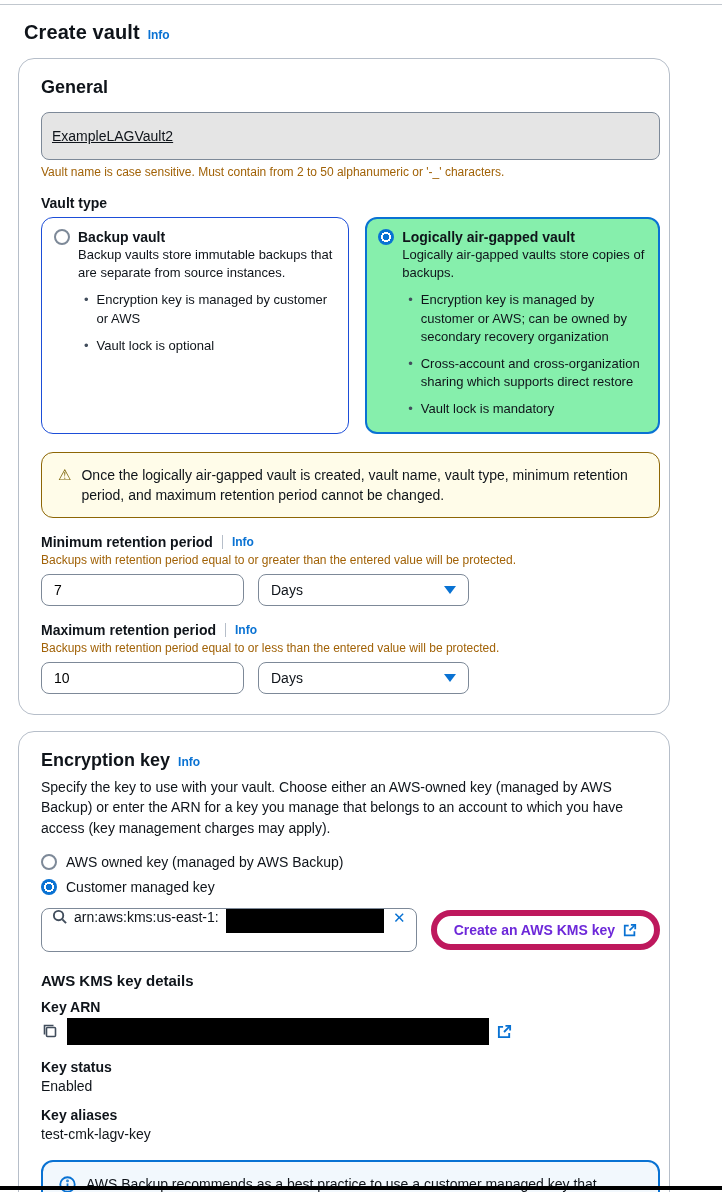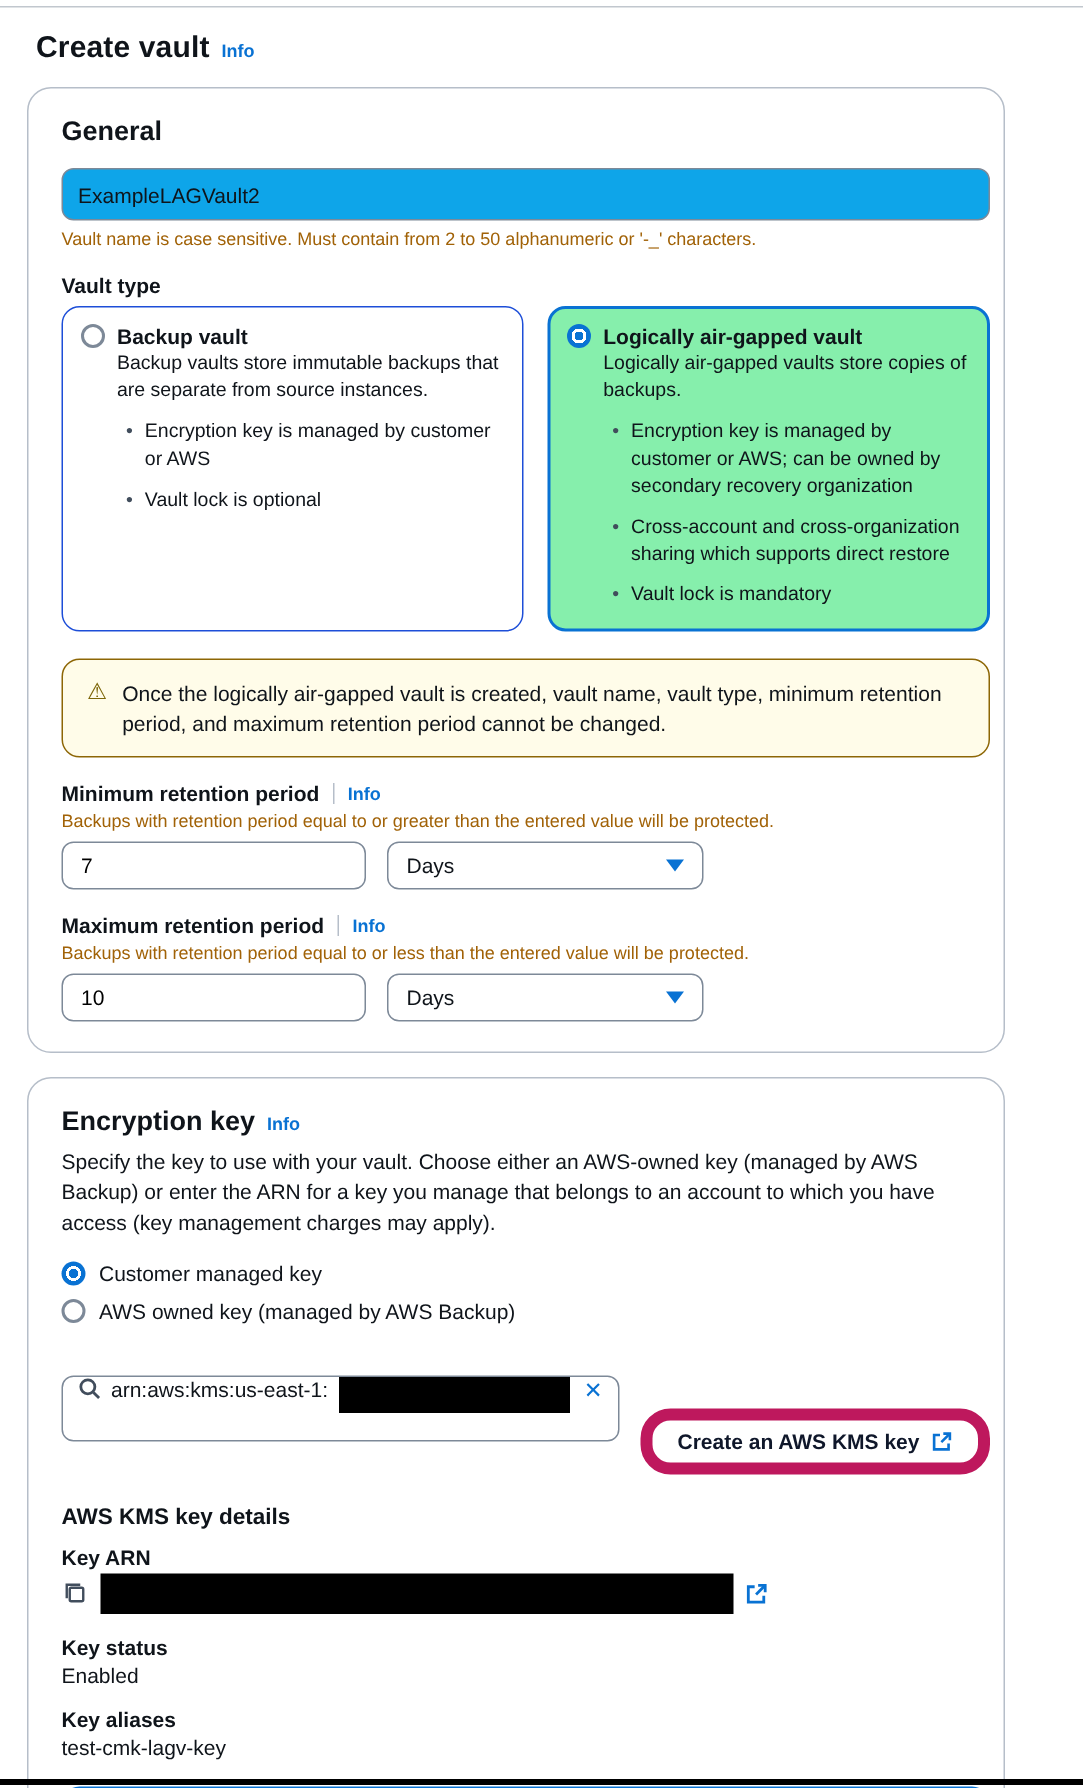--- a/index.html
+++ b/index.html
@@ -25,25 +25,26 @@
     background: #fff;
     margin: 0 52px 16px 18px;
     padding: 18px 9px 20px 22px;
   }
   .card h2 { font-size: 18px; font-weight: 700; margin-bottom: 14px; }
   .heading-row { display: flex; align-items: baseline; gap: 8px; margin-bottom: 6px; }
   .heading-row h2 { margin-bottom: 0; }
 
   .field-label { display: block; font-size: 14px; font-weight: 700; margin-bottom: 6px; }
   .text-input {
-    width: 100%; height: 35px;
+    width: 100%; height: 48px;
     border: 1px solid #7d8998; border-radius: 8px;
     padding: 0 10px; font-size: 14px; color: #0f141a;
     font-family: "Liberation Sans", sans-serif;
-    background: #0ea5e9;
+    background: #e5e5e5;
+    text-decoration: underline;
   }
   .helper { font-size: 12px; color: #a16207; margin-top: 5px; }
 
   .section-gap { margin-top: 16px; }
 
   
   .tiles { display: flex; gap: 16px; margin-top: 4px; }
   .tile { flex: 1.05; border: 1px solid #1d4ed8; border-radius: 12px; padding: 11px 14px 14px 12px; background: #fff; cursor: pointer; }
   .tile.selected { flex: 1; border: 2px solid #0972d3; background: #86efac; padding: 10px 13px 13px 11px; }
   .tile-head { display: flex; align-items: center; gap: 8px; }
@@ -83,23 +84,23 @@
   .search-input {
     width: 406px; height: 44px; border: 1px solid #7d8998; border-radius: 8px;
     display: flex; align-items: flex-start; padding: 0 10px; gap: 7px; font-size: 14px;
   }
   .redacted { background: #000; }
   .search-redacted { flex: 1; height: 24px; }
   .clear-x { color: #0972d3; font-size: 15px; font-weight: 700; cursor: pointer; padding-left: 2px; }
 
   .btn-outline {
     display: inline-flex; align-items: center; gap: 8px;
-    background: #fff; border: 8px solid #be185d; border-radius: 20px;
-    color: #0f172a; font-weight: 700; font-size: 14px; padding: 6px 17px;
-    font-family: "Liberation Sans", sans-serif; cursor: pointer; white-space: nowrap; margin-top: 44px;
+    background: #fff; border: 6px solid #be185d; border-radius: 20px;
+    color: #6d28d9; font-weight: 700; font-size: 14px; padding: 6px 17px;
+    font-family: "Liberation Sans", sans-serif; cursor: pointer; white-space: nowrap;
   }
 
   .sub-heading { font-size: 15px; font-weight: 700; margin-bottom: 10px; }
   .kv-label { font-size: 14px; font-weight: 700; margin-bottom: 3px; }
   .kv-value { font-size: 14px; margin-bottom: 13px; }
   .arn-row { display: flex; align-items: center; gap: 8px; margin: 3px 0 14px 0; }
   .arn-redacted { width: 422px; height: 27px; }
   .ext-icon { vertical-align: -2px; }
   .bottom-bar { position: absolute; left: 0; right: 0; bottom: 2px; height: 4px; background: #000; }
 </style>
@@ -200,26 +201,26 @@
 </section>
 
 <section class="card">
   <div class="heading-row">
     <h2>Encryption key</h2>
     <a class="info-link">Info</a>
   </div>
   <p class="desc">Specify the key to use with your vault. Choose either an AWS-owned key (managed by AWS Backup) or enter the ARN for a key you manage that belongs to an account to which you have access (key management charges may apply).</p>
 
   <div class="radio-row">
+    <span class="radio"></span>
+    <span>AWS owned key (managed by AWS Backup)</span>
+  </div>
+  <div class="radio-row">
     <span class="radio checked"></span>
     <span>Customer managed key</span>
-  </div>
-  <div class="radio-row">
-    <span class="radio"></span>
-    <span>AWS owned key (managed by AWS Backup)</span>
   </div>
 
   <div class="search-row">
     <div class="search-input">
       <svg width="15" height="15" viewBox="0 0 16 16" fill="none" stroke="#414d5c" stroke-width="2">
           <circle cx="7" cy="7" r="5"></circle>
           <line x1="11" y1="11" x2="15" y2="15"></line>
         </svg>
       <span>arn:aws:kms:us-east-1:</span>
       <span class="redacted search-redacted"></span>

